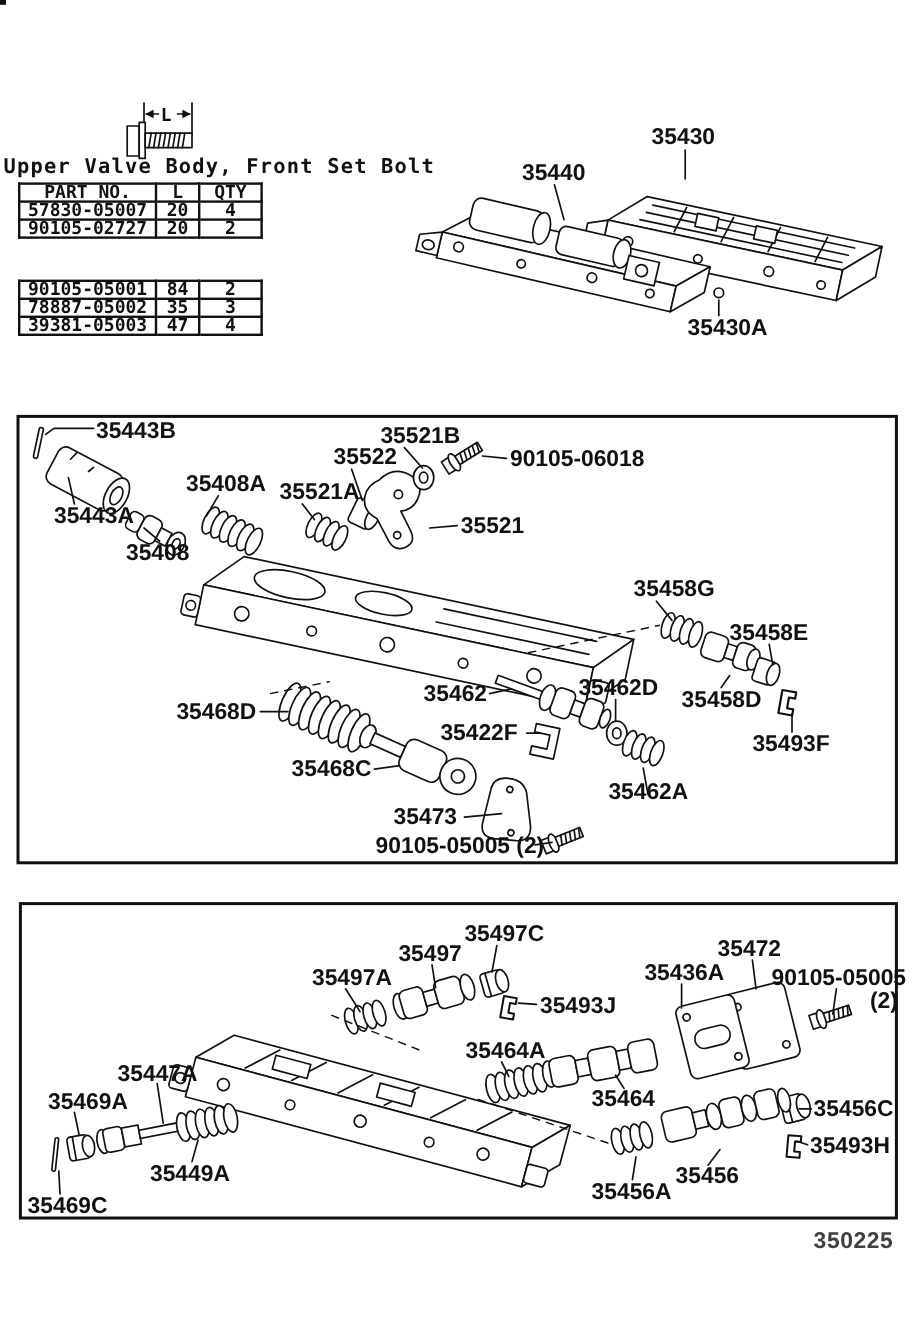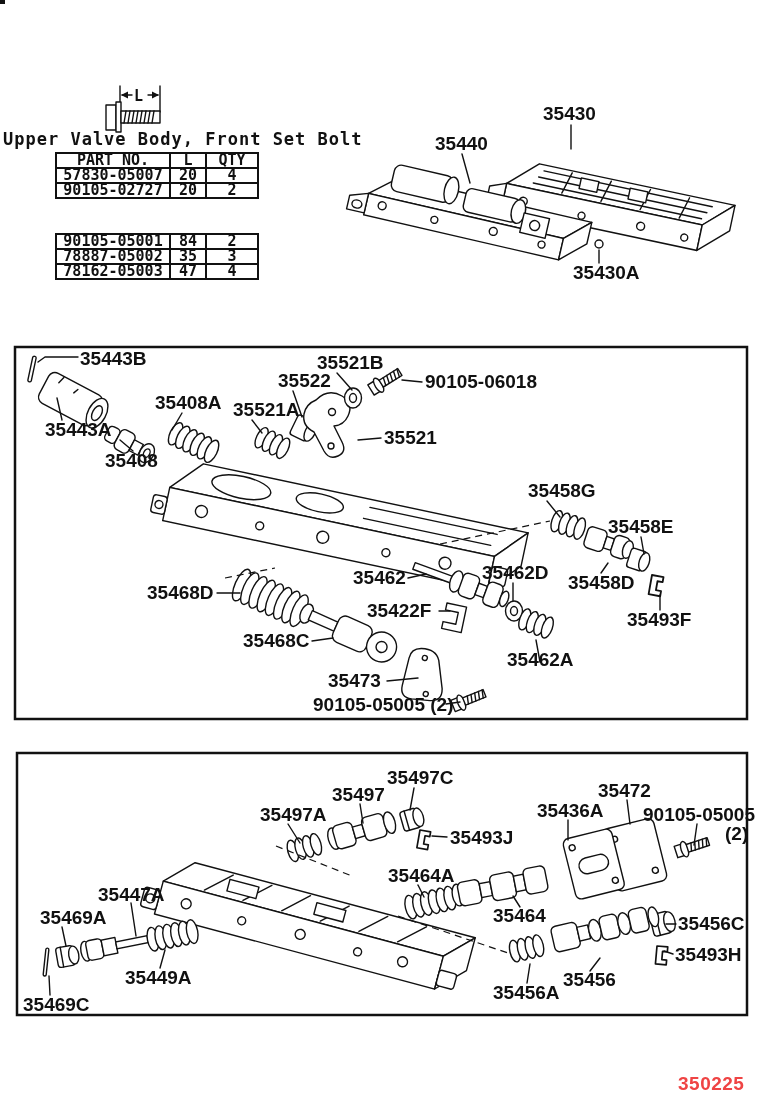--- a/index.html
+++ b/index.html
@@ -3,28 +3,28 @@
 <meta charset="utf-8">
 <style>
   html,body { margin:0; padding:0; background:#fff; }
   .page { position:relative; width:760px; height:1112px; background:#fff; overflow:hidden;
           font-family:"Liberation Sans",sans-serif; }
   .corner-mark { position:absolute; left:0; top:0; width:5px; height:4px; background:#111; }
   .heading { position:absolute; font:bold 17px "DejaVu Sans Mono",monospace; letter-spacing:1px;
              color:#111; white-space:pre; }
   .h1 { left:3px; top:129px; }
   .h2 { left:3px; top:212px; }
-  table.bolt-table { position:absolute; border-collapse:collapse; background:#fff;margin-left:40px; }
+  table.bolt-table { position:absolute; border-collapse:collapse; background:#fff; }
   .t1 { left:15px; top:152px; }
   .t2 { left:15px; top:233px; }
   .bolt-table th, .bolt-table td { border:2px solid #111; font:bold 15px "DejaVu Sans Mono",monospace;
        line-height:13px; height:13px; padding:0 2px; text-align:center; color:#111; }
   .c1 { width:108px; } .c2 { width:30px; } .c3 { width:46px; }
-  .page-number { position:absolute; left:678px; top:1073px; font:bold 19px "Liberation Sans",sans-serif;
-                 color:#ef4444; letter-spacing:0.5px; }
+  .page-number { position:absolute; left:678px; top:1024px; font:bold 19px "Liberation Sans",sans-serif;
+                 color:#404040; letter-spacing:0.5px; }
   svg.art { position:absolute; left:0; top:0; }
   .ln { stroke:#111; stroke-width:1.4; fill:none; stroke-linejoin:round; stroke-linecap:round; }
   .fw { stroke:#111; stroke-width:1.4; fill:#fff; stroke-linejoin:round; }
   .dash { stroke:#111; stroke-width:1.2; fill:none; stroke-dasharray:7 5; }
   .box { fill:none; stroke:#111; stroke-width:2.5; }
   .lbl { font:bold 19px "Liberation Sans",sans-serif; fill:#111; stroke:none; }
   .dim { font:bold 15px "DejaVu Sans Mono",monospace; fill:#111; stroke:none; }
   .fb { fill:#111; stroke:none; }
 </style>
 </head>
@@ -62,21 +62,21 @@
         <td class="c1">90105-05001</td>
         <td class="c2">84</td>
         <td class="c3">2</td>
       </tr>
       <tr>
         <td>78887-05002</td>
         <td>35</td>
         <td>3</td>
       </tr>
       <tr>
-        <td>78162-05003</td>
+        <td>39381-05003</td>
         <td>47</td>
         <td>4</td>
       </tr>
     </tbody>
   </table>
 
   <svg class="art" width="760" height="1112" viewBox="0 0 760 1112">
     <defs>
       <g id="sprS">
         <ellipse class="fw" cx="4" cy="11" rx="5" ry="11"></ellipse>

